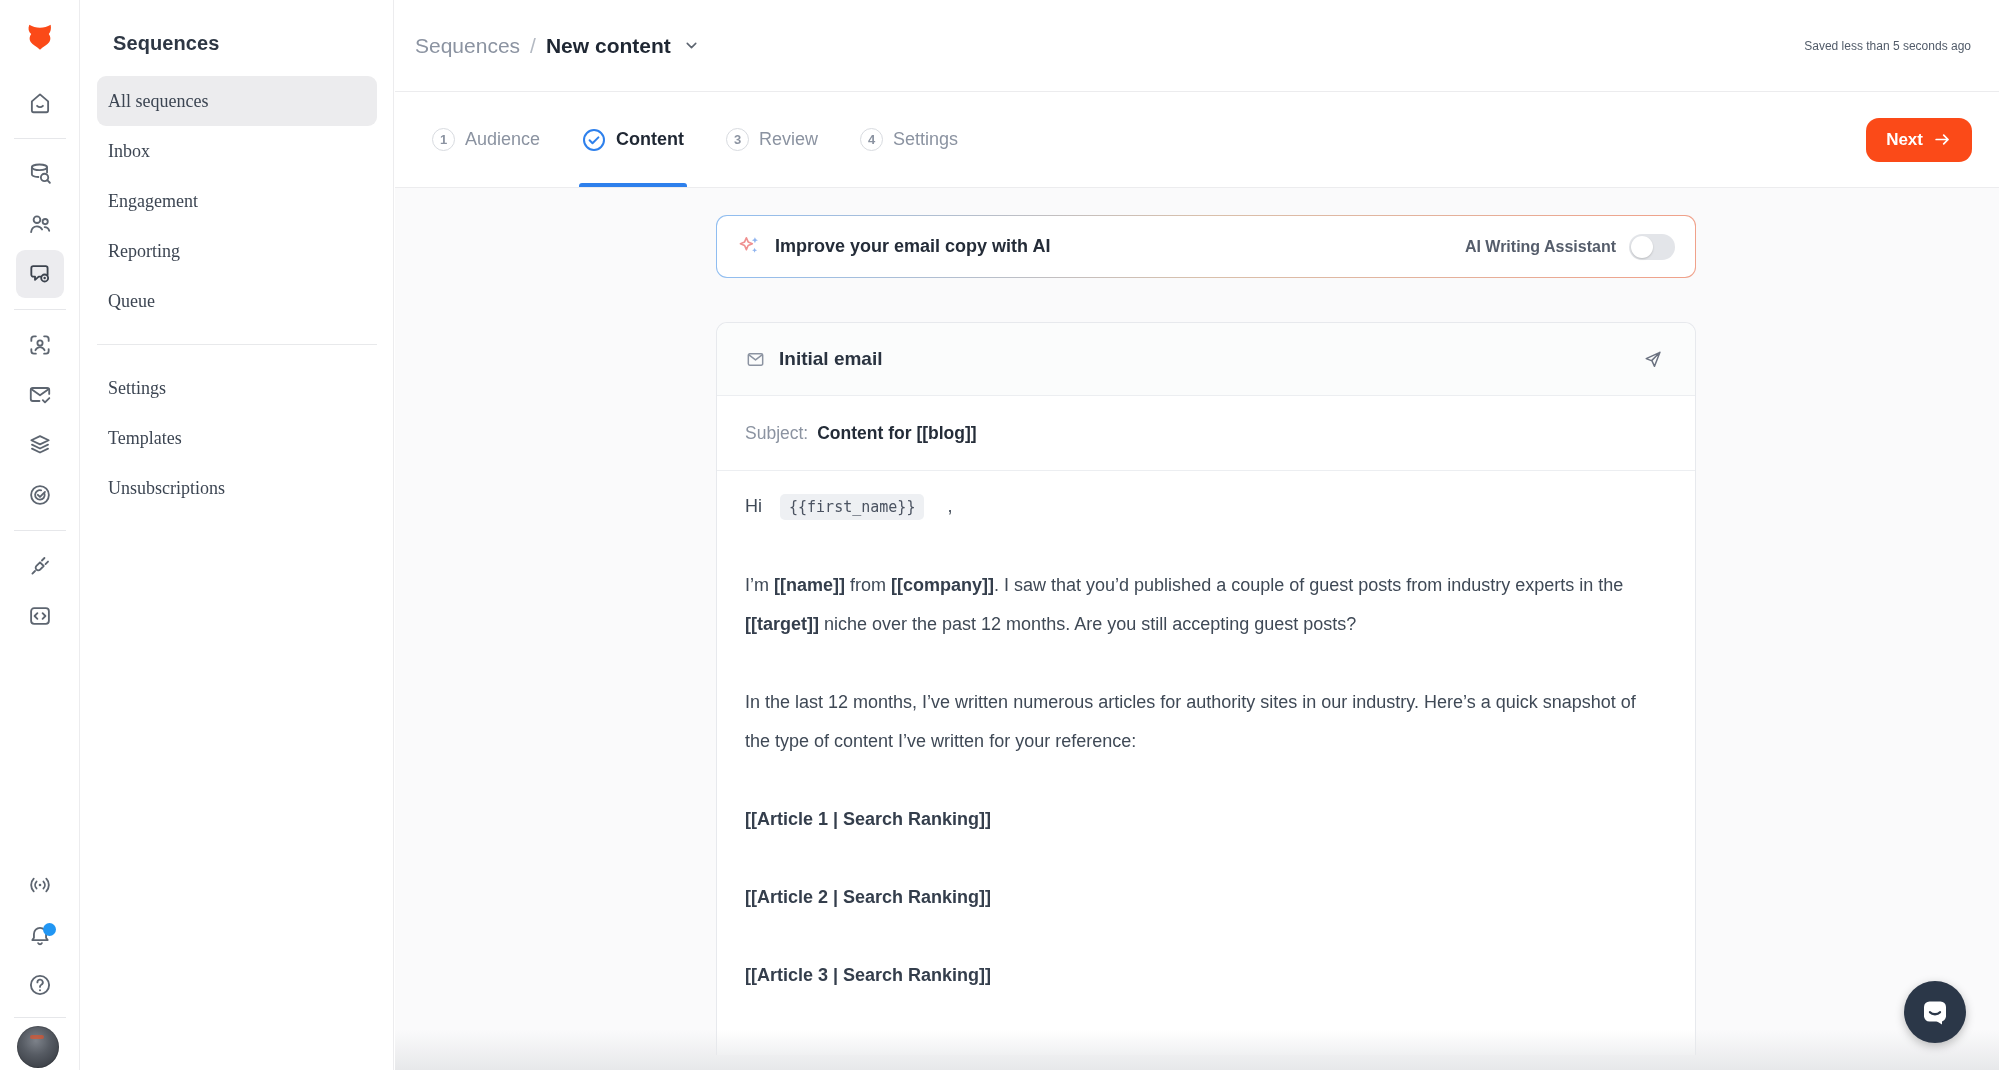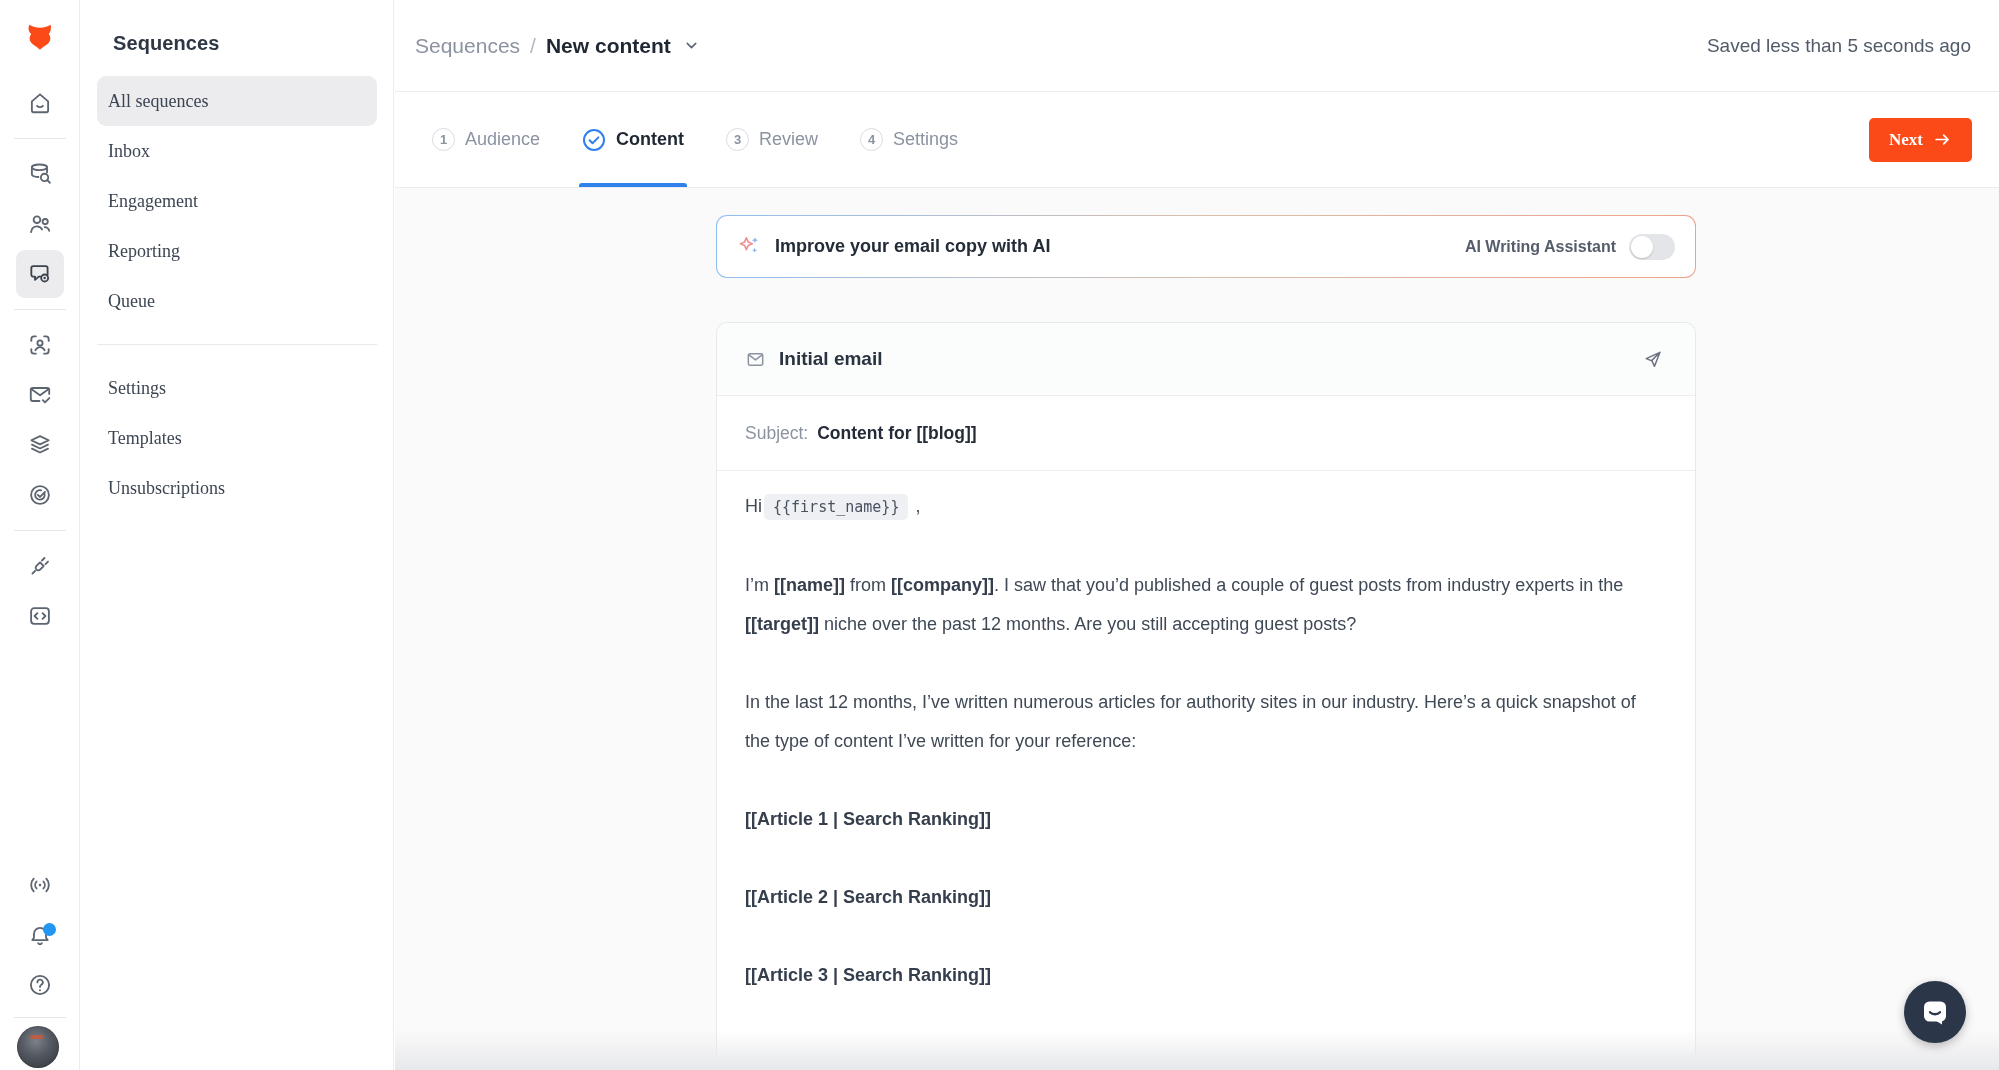--- a/index.html
+++ b/index.html
@@ -39,35 +39,35 @@
   
   .main { position:absolute; left:395px; top:0; width:1604px; height:1070px; background:#fff; }
   .topbar { height:92px; display:flex; align-items:center; justify-content:space-between;
     padding:0 28px 0 20px; border-bottom:1px solid #ececee; background:#fff; }
   .breadcrumb { display:flex; align-items:center; gap:10px; font-size:21px; }
   .bc-parent { color:#8b93a1; cursor:pointer; }
   .bc-sep { color:#b3b9c2; }
   .bc-current { color:#1f2733; font-weight:700; }
   .bc-chevron { color:#5d6570; display:flex; align-items:center; cursor:pointer; margin-left:2px; }
   .bc-chevron svg { width:17px; height:17px; }
-  .saved-status { font-size:19px; color:#515b69; }
+  .saved-status { font-size:12px; color:#515b69; }
 
   .tabbar { height:96px; display:flex; align-items:center; justify-content:space-between;
     padding:0 27px 0 37px; border-bottom:1px solid #ececee; background:#fff; }
   .tabs { display:flex; align-items:stretch; height:100%; gap:42px; }
   .tab { position:relative; display:flex; align-items:center; gap:10px; font-size:18px; cursor:pointer; }
   .tab .num { width:23px; height:23px; border-radius:50%; border:1.5px solid #d8dbe0; color:#8b93a1;
     font-size:13px; font-weight:600; display:flex; align-items:center; justify-content:center; }
   .tab .lbl { color:#8b93a1; font-weight:500; }
   .tab.active .lbl { color:#1f2733; font-weight:600; }
   .tab.active::after { content:""; position:absolute; left:-3px; right:-3px; bottom:0; height:4px;
     background:#2e80ec; border-radius:3px 3px 0 0; }
   .tab .check svg { width:24px; height:24px; display:block; }
-  .next-btn { height:44px; padding:0 20px; background:#fb4a18; color:#fff; border:none; border-radius:5px;
-    font-size:17px; font-weight:600; font-family:Liberation Serif, serif; display:flex; align-items:center; gap:10px; cursor:pointer; }
+  .next-btn { height:44px; padding:0 20px; background:#fb4a18; color:#fff; border:none; border-radius:13px;
+    font-size:17px; font-weight:600; font-family:Liberation Sans, sans-serif; display:flex; align-items:center; gap:10px; cursor:pointer; }
   .next-btn svg { width:19px; height:19px; }
 
   .content { position:relative; width:100%; height:882px; background:#fafafb; overflow:hidden; }
   .content-col { position:absolute; left:321px; top:0; width:980px; }
 
   .ai-banner { margin-top:27px; height:63px; border-radius:11px; border:1.5px solid transparent;
     background:linear-gradient(#fff,#fff) padding-box,
       linear-gradient(90deg,#8fbdf1 0%,#d9c0ab 50%,#f0a18a 100%) border-box;
     display:flex; align-items:center; padding:0 20px;font-weight:bold; }
   .ai-banner .sparkles { width:25px; height:25px; margin-right:13px; flex:none; }
@@ -87,21 +87,21 @@
   .send-btn svg { width:21px; height:21px; }
   .subject-row { height:75px; display:flex; align-items:center; padding:0 28px; border-bottom:1px solid #eceef1;
     font-size:17.5px; cursor:text; }
   .subject-label { color:#8b93a1; margin-right:9px; }
   .subject-value { color:#242c38; font-weight:700; }
   .email-body { padding:16px 48px 60px 28px; font-size:18px; line-height:39px; color:#3f4956; cursor:text; }
   .email-body p { margin-top:39px; }
   .email-body p:first-child { margin-top:0; }
   .email-body strong { font-weight:700; color:#343e4c; }
   .token { font-family:"DejaVu Sans Mono", monospace; font-size:15px; background:#eef0f3; color:#4a5260;
-    border-radius:5px; padding:4px 9px; margin:0 2px; }
+    border-radius:5px; padding:4px 9px; margin:0 18px; }
 
   .bottom-fade { position:absolute; left:0; right:0; bottom:0; height:40px; pointer-events:none;
     background:linear-gradient(to bottom, rgba(231,232,234,0), #e7e8ea); }
 
   .chat-launcher { position:absolute; right:33px; bottom:27px; width:62px; height:62px; border-radius:50%;
     background:#2b3748; border:none; cursor:pointer; display:flex; align-items:center; justify-content:center;
     box-shadow:0 3px 10px rgba(0,0,0,.25); z-index:9; }
   .chat-launcher svg { width:32px; height:32px; }
 </style>
 </head>

